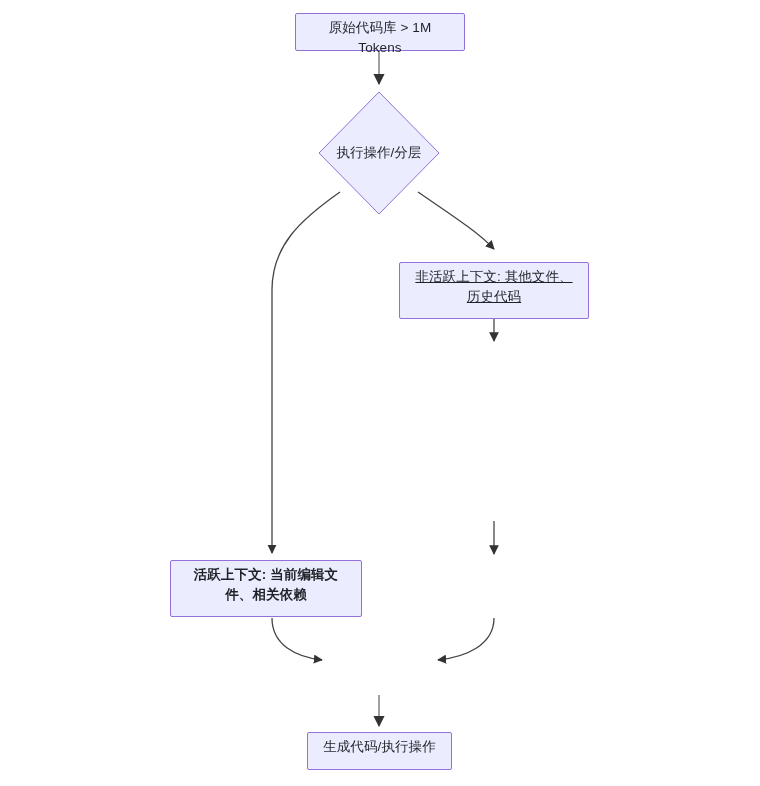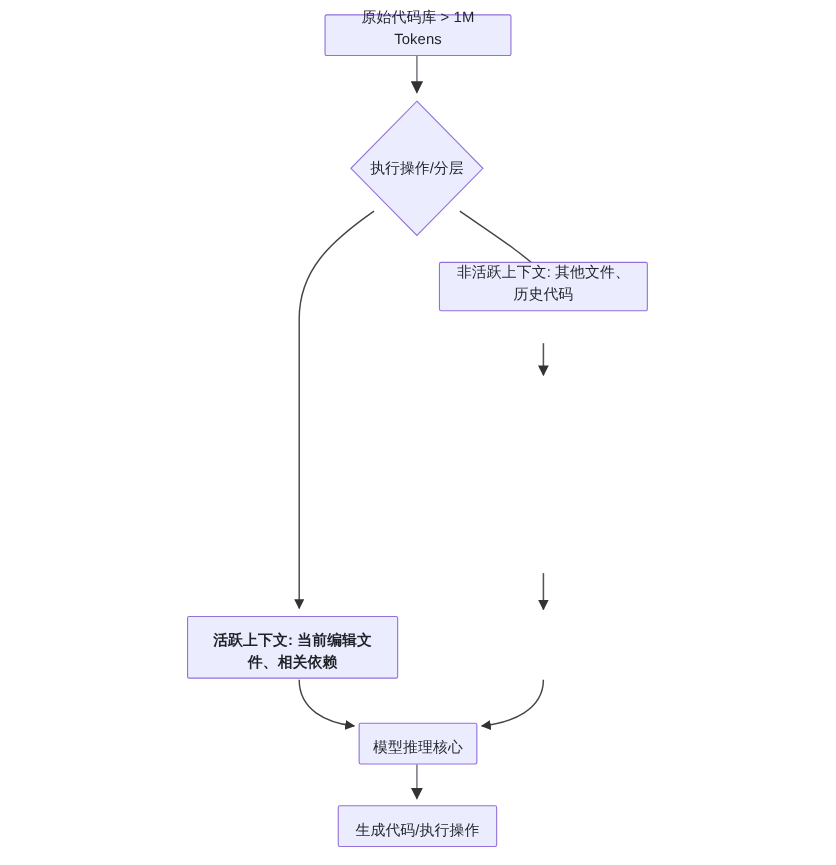--- a/index.html
+++ b/index.html
@@ -21,21 +21,21 @@
     position: absolute;
     left: 0;
     top: 0;
     width: 760px;
     height: 786px;
   }
   .node {
     position: absolute;
     box-sizing: border-box;
     display: flex;
-    align-items: flex-end;
+    align-items: flex-start;
     justify-content: center;
     text-align: center;
     color: #1f2328;
     font-size: 13.5px;
     line-height: 1.5;
     letter-spacing: 0.1px;
   }
   .node.rect {
     background: #ececff;
     border: 1px solid #9370db;
@@ -104,33 +104,30 @@
     <span class="label">原始代码库 &gt; 1M Tokens</span>
   </div>
 
   <div class="diamond-wrap" style="left:318px; top:91px; width:122px; height:124px;">
     <svg width="122" height="124" viewBox="0 0 122 124" xmlns="http://www.w3.org/2000/svg">
       <polygon points="61,1 121,62 61,123 1,62" fill="#ececff" stroke="#9370db" stroke-width="1"></polygon>
     </svg>
     <div class="dlabel">执行操作/分层</div>
   </div>
 
-  <div class="node rect" style="left:399px; top:238px; width:190px; height:45px;">
+  <div class="node rect" style="left:399px; top:262px; width:190px; height:57px;text-decoration:underline;">
     <span class="label">非活跃上下文: 其他文件、
 历史代码</span>
   </div>
 
 
   <div class="node rect" style="left:170px; top:560px; width:192px; height:57px;font-weight:bold;">
     <span class="label">活跃上下文: 当前编辑文
 件、相关依赖</span>
   </div>
 
 
-  <div class="node rect" style="left:326px; top:657px; width:108px; height:38px;">
-    <span class="label">模型推理核心</span>
-  </div>
 
   <div class="node rect" style="left:307px; top:732px; width:145px; height:38px;">
     <span class="label">生成代码/执行操作</span>
   </div>
 
 </div>
 
 </body></html>

